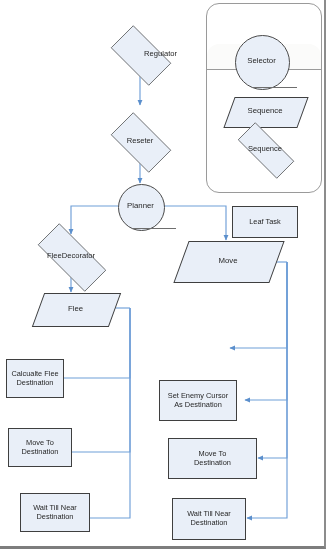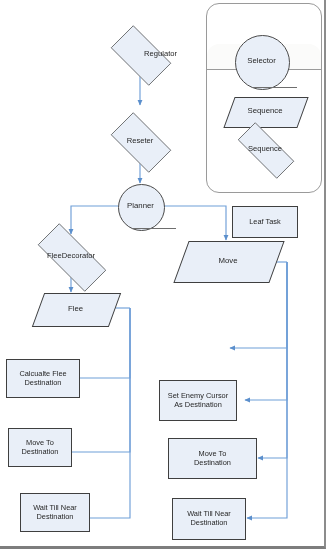--- a/index.html
+++ b/index.html
@@ -105,21 +105,21 @@
   <div class="node deco" style="left:25px;top:236px;width:92px;height:41px;text-align:right;">
     <div class="dshape"></div>
     <span>FleeDecorator</span>
   </div>
 
   <div class="node seq" style="left:38px;top:293px;width:75px;height:32px;">
     <div class="pshape"></div>
     <span>Flee</span>
   </div>
 
-  <div class="node leaf" style="left:6px;top:359px;width:74px;height:39px;">
+  <div class="node leaf" style="left:6px;top:359px;width:58px;height:39px;">
     <span>Calcualte Flee
 Destination</span>
   </div>
 
   <div class="node leaf" style="left:8px;top:428px;width:64px;height:39px;">
     <span>Move To
 Destination</span>
   </div>
 
   <div class="node leaf" style="left:20px;top:493px;width:70px;height:39px;">

